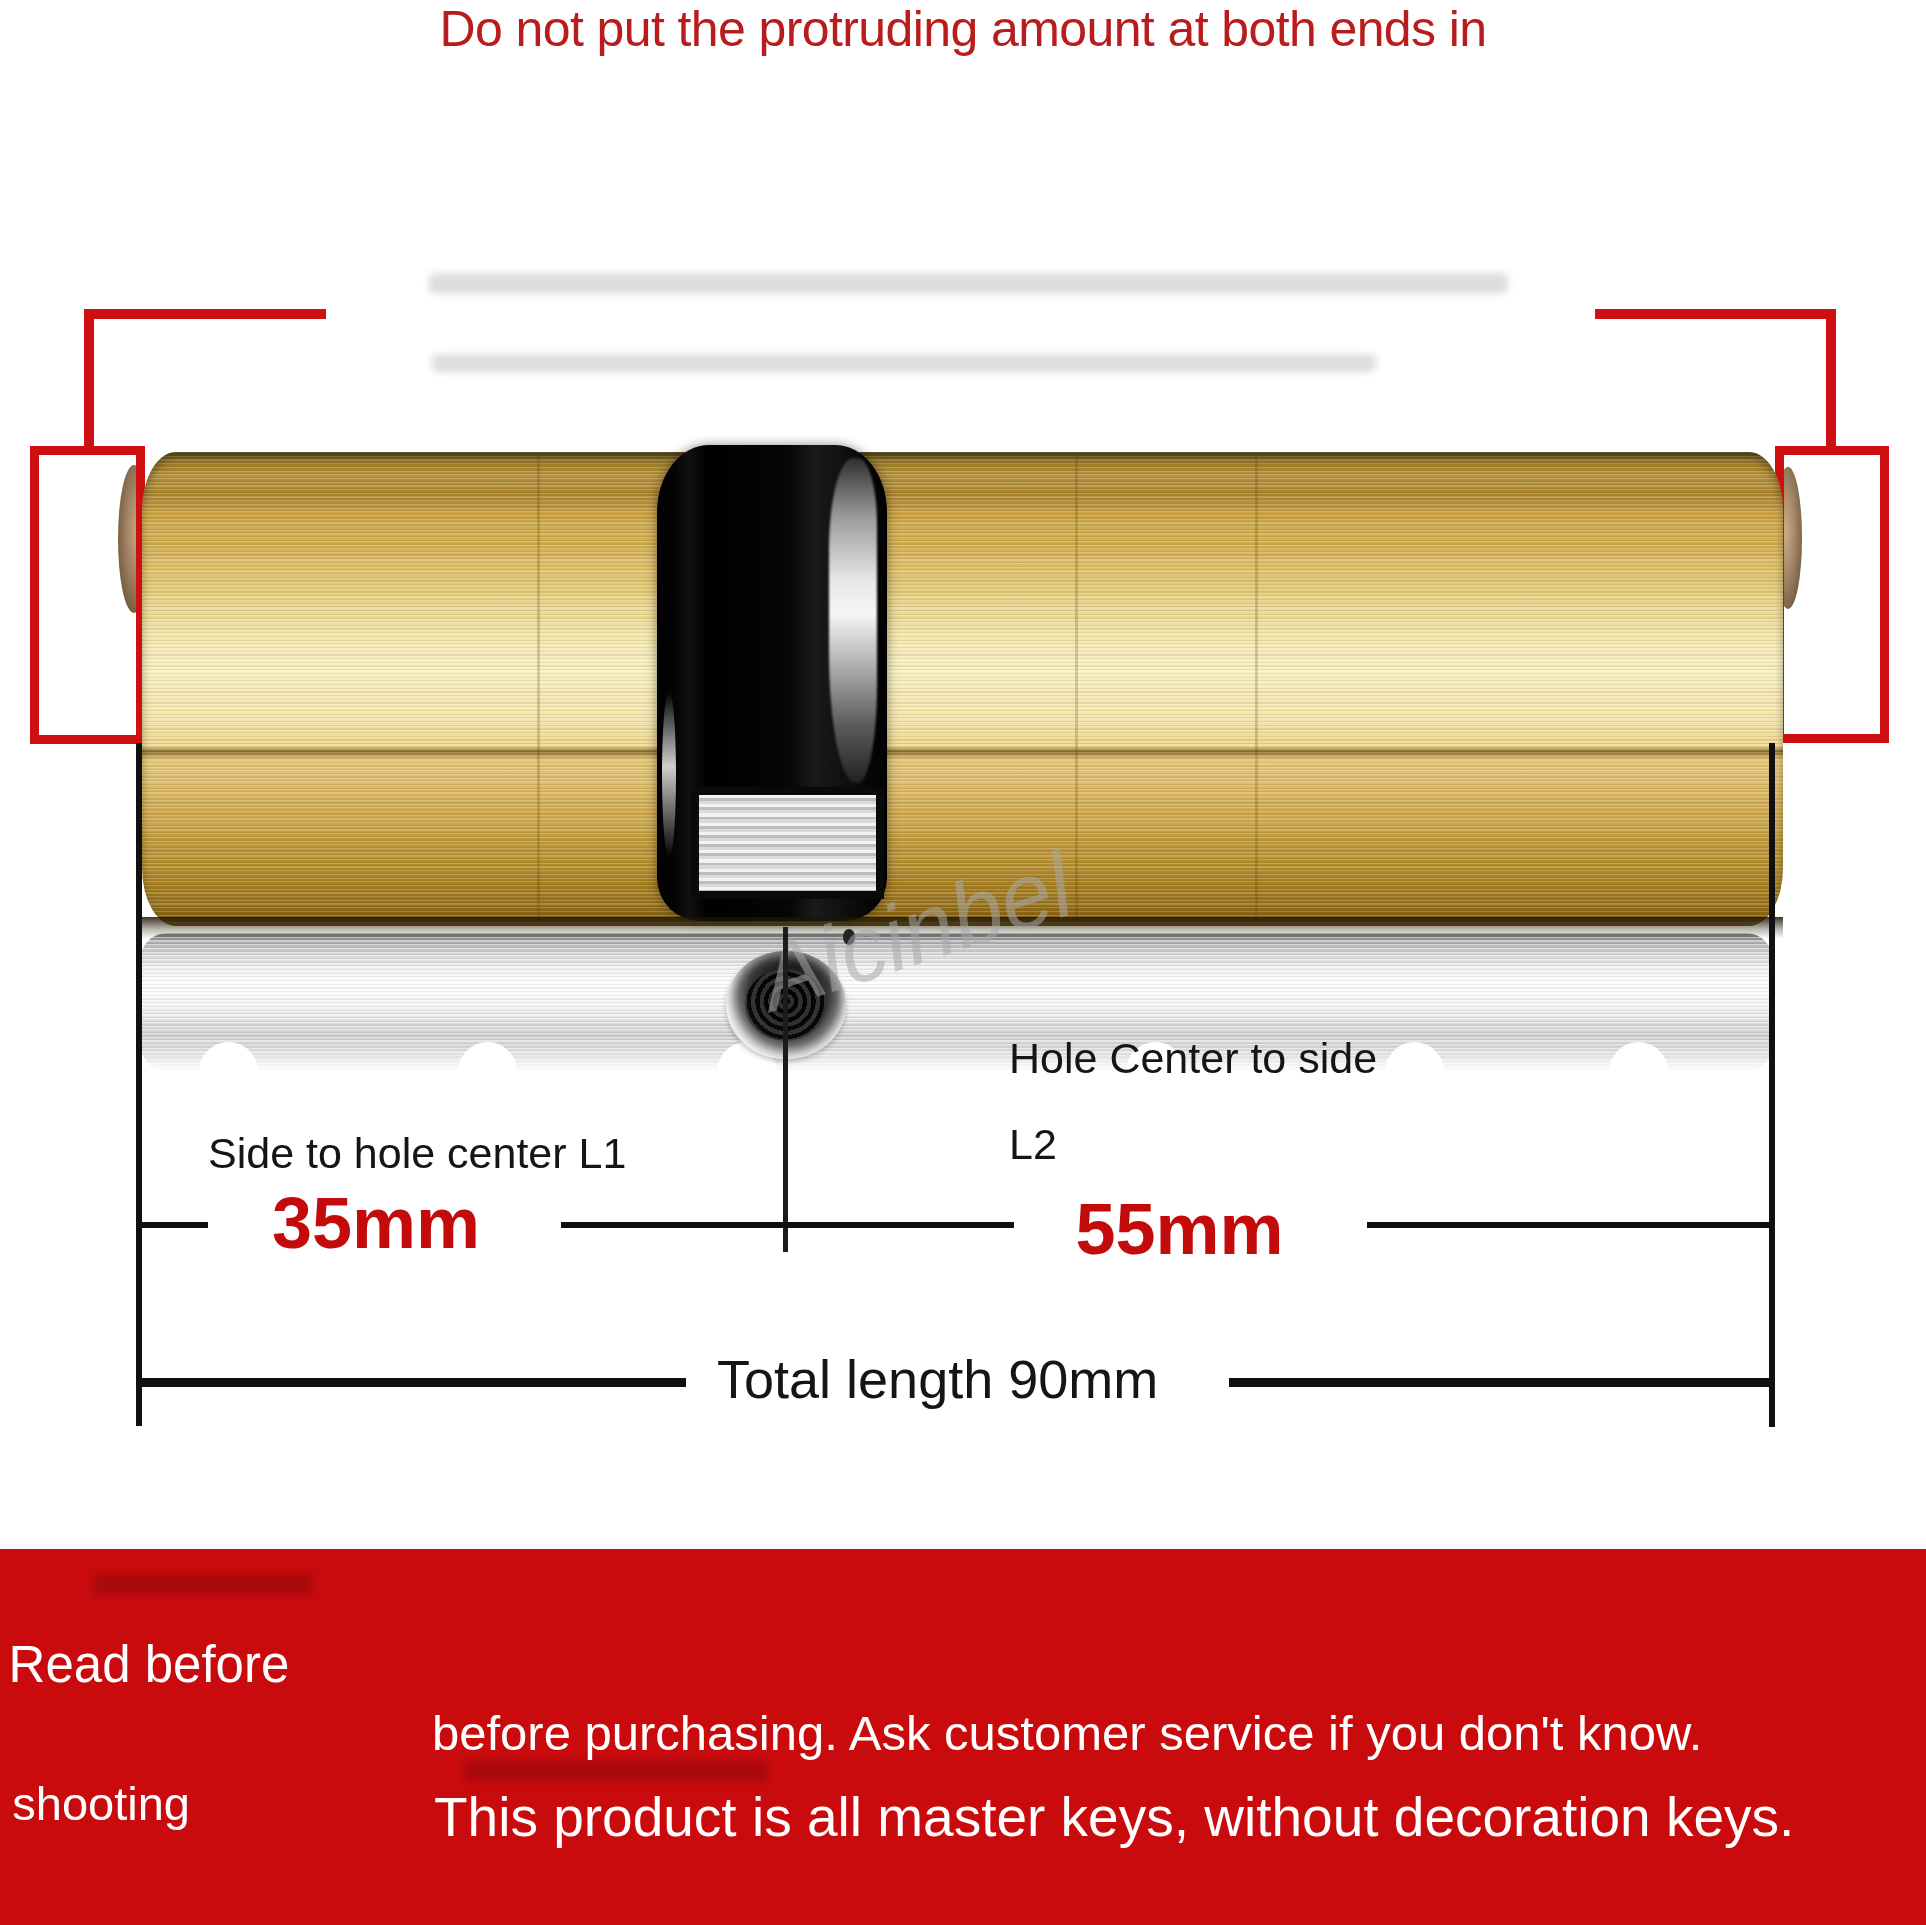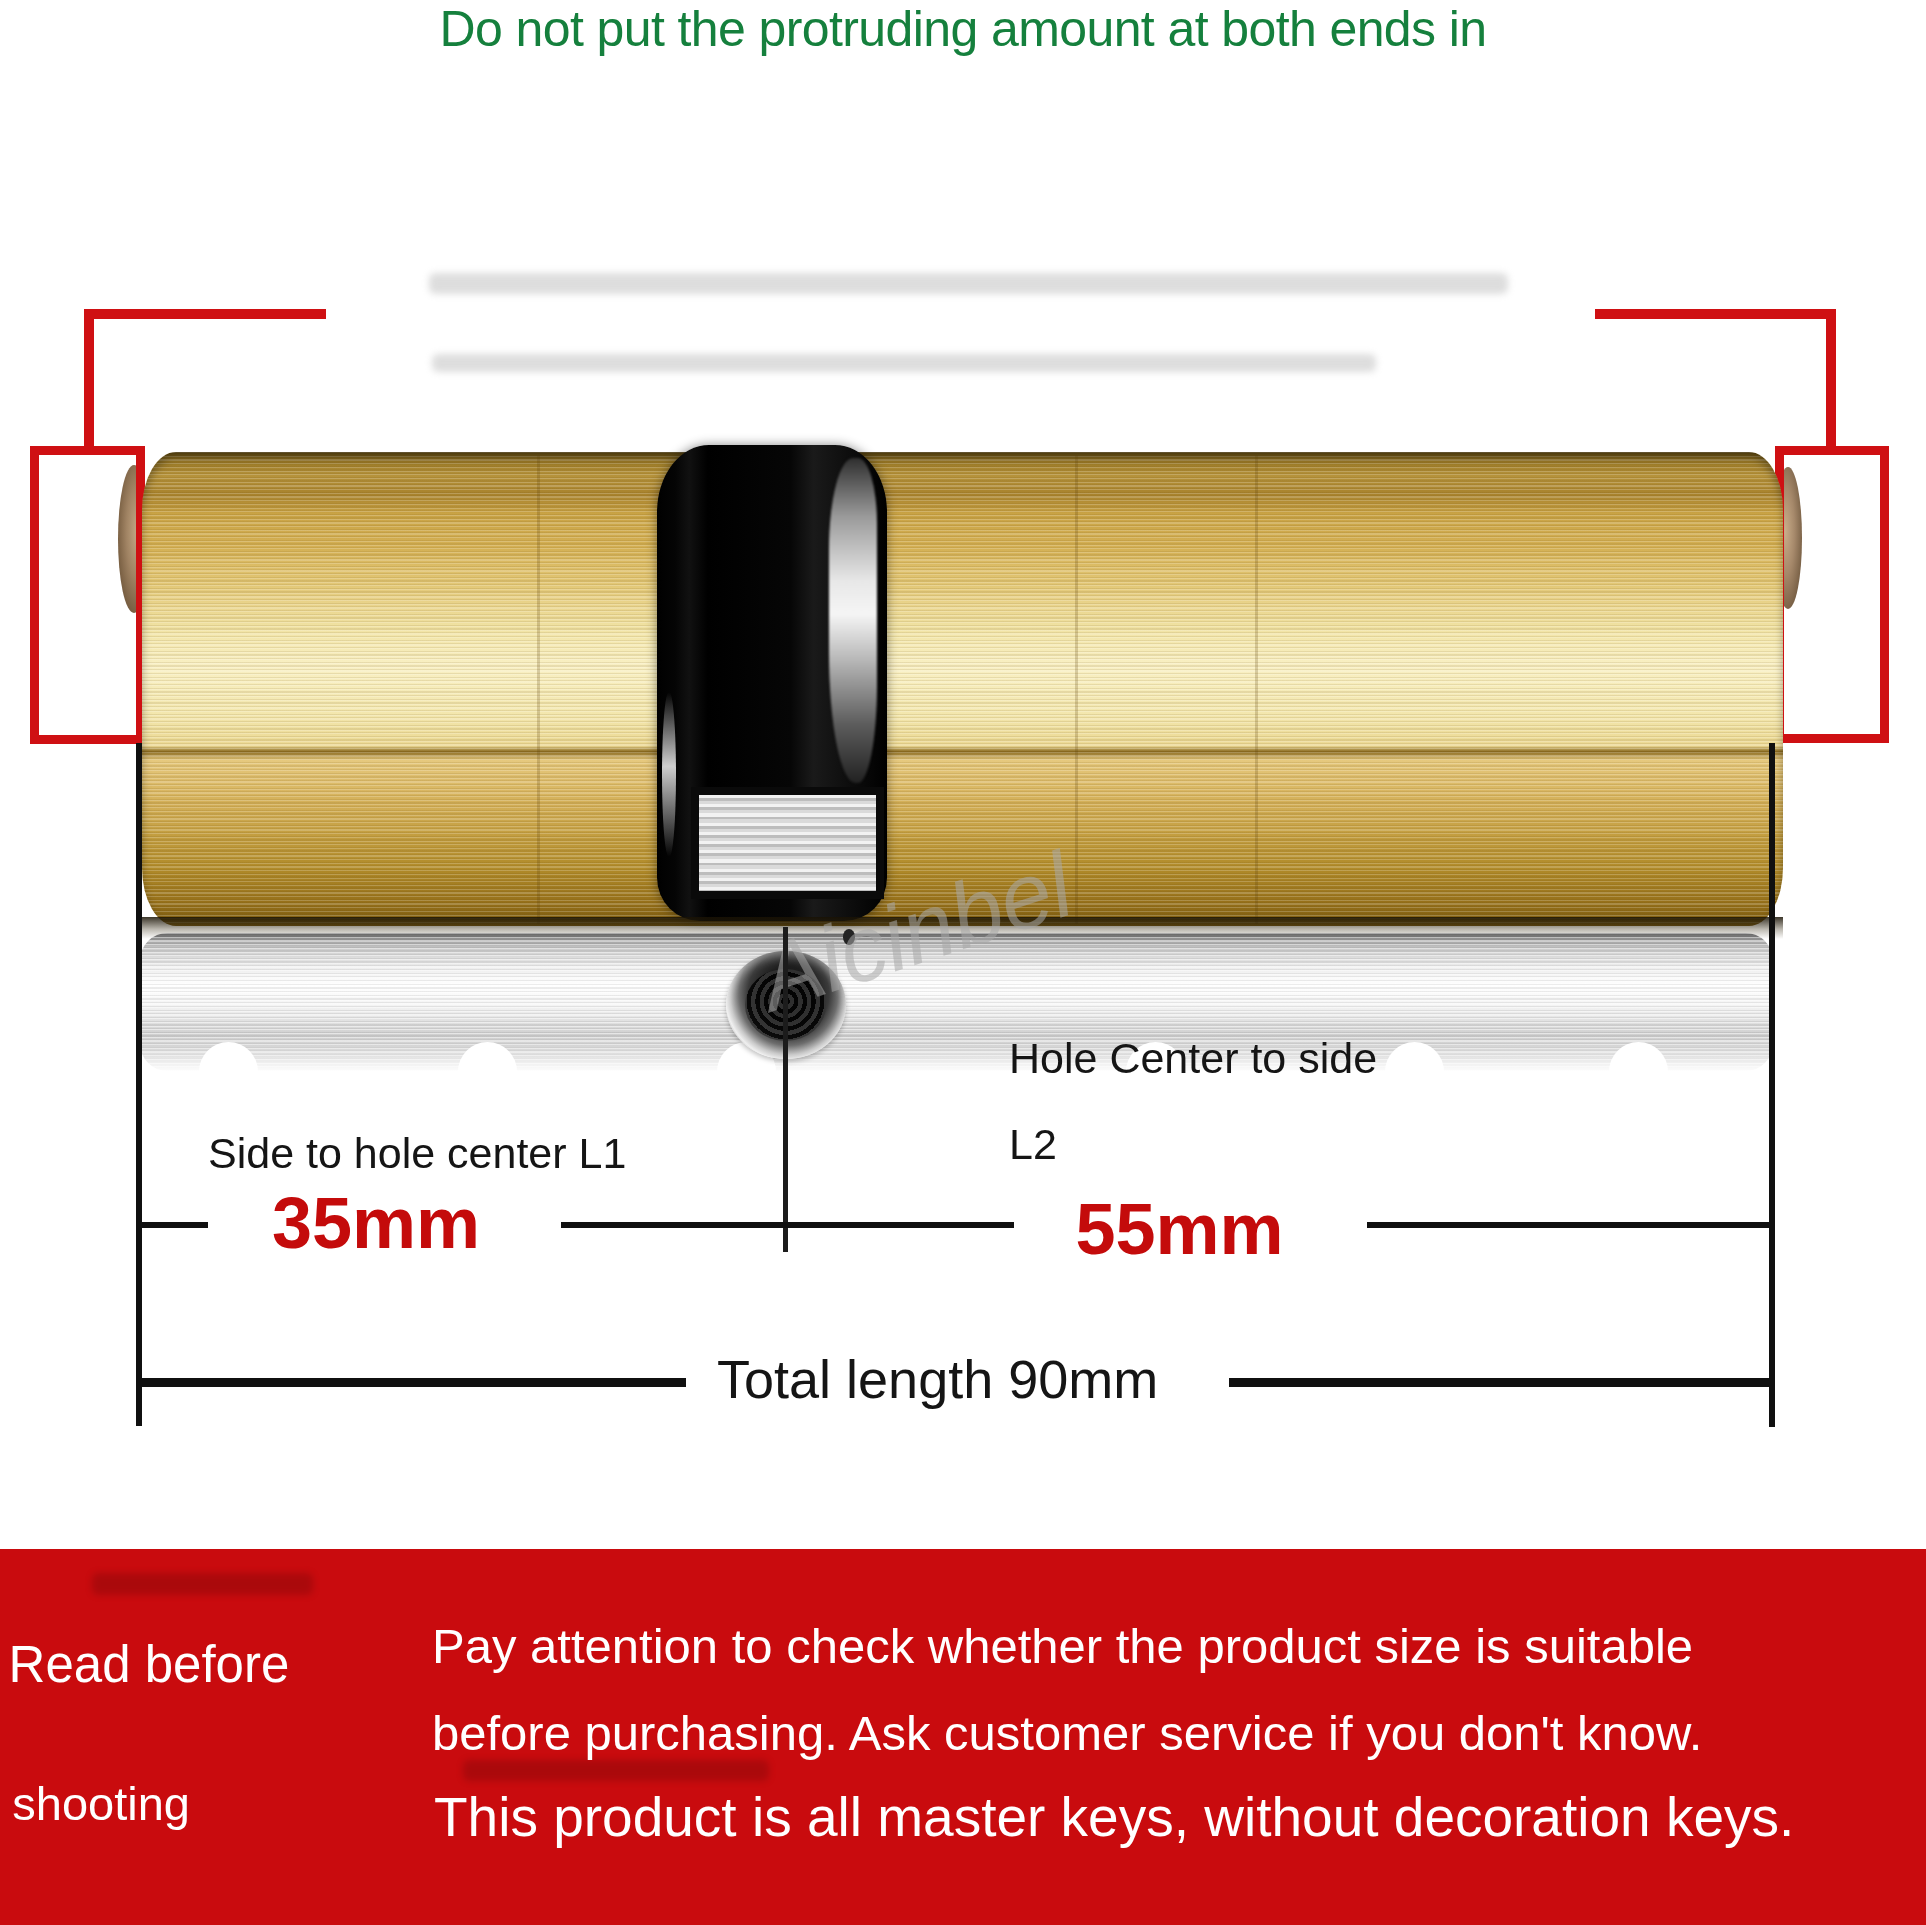--- a/index.html
+++ b/index.html
@@ -2,21 +2,21 @@
 <html style="font-size:9.8px"><head>
 <meta charset="utf-8">
 <style>
   html,body{margin:0;padding:0;background:#fff;width:1926px;height:1926px;overflow:hidden;}
   .stage{position:relative;width:1926px;height:1926px;background:#ffffff;
          font-family:"Liberation Sans",sans-serif;}
   .abs{position:absolute;}
 
   
   .heading{left:0;top:468;width:1926px;text-align:center;font-size:50px;
-           letter-spacing:-0.6px;color:#15803d;font-weight:400;white-space:nowrap;}
+           letter-spacing:-0.6px;color:#b91c1c;font-weight:400;white-space:nowrap;}
   .ghost{filter:blur(3.7px);opacity:.33;border-radius:6.1px;}
   .ghost.gray{background:#9a9a9a;}
   .ghost.dark{background:#5d0406;opacity:.28;}
   .redline{background:#cf1013;}
   .hline-left{left:86px;top:309px;width:240px;height:9.8px;}
   .vline-left{left:84px;top:309px;width:10.4px;height:137px;}
   .hline-right{left:1595px;top:309px;width:241px;height:9.8px;}
   .vline-right{left:1826px;top:309px;width:10.4px;height:137px;}
 
   .endbox-fill{background:#ffffff;}
@@ -177,18 +177,17 @@
   <div class="abs lbl lbl-l2a">Hole Center to side</div>
   <div class="abs lbl lbl-l2b">L2</div>
   <div class="abs dimval val-l2">55mm</div>
   <div class="abs lbl lbl-total">Total length 90mm</div>
 
   <div class="abs banner"></div>
   <div class="abs ghost dark g3"></div>
   <div class="abs ghost dark g4"></div>
   <div class="abs bannertext bn-left1">Read before</div>
   <div class="abs bannertext bn-left2">shooting</div>
-  <div class="abs bannertext bn-r1">Pay attention to check whether the product size is suitable</div>
   <div class="abs bannertext bn-r2">before purchasing. Ask customer service if you don't know.</div>
   <div class="abs bannertext bn-r3">This product is all master keys, without decoration keys.</div>
 
 </div>
 
 
 </body></html>

